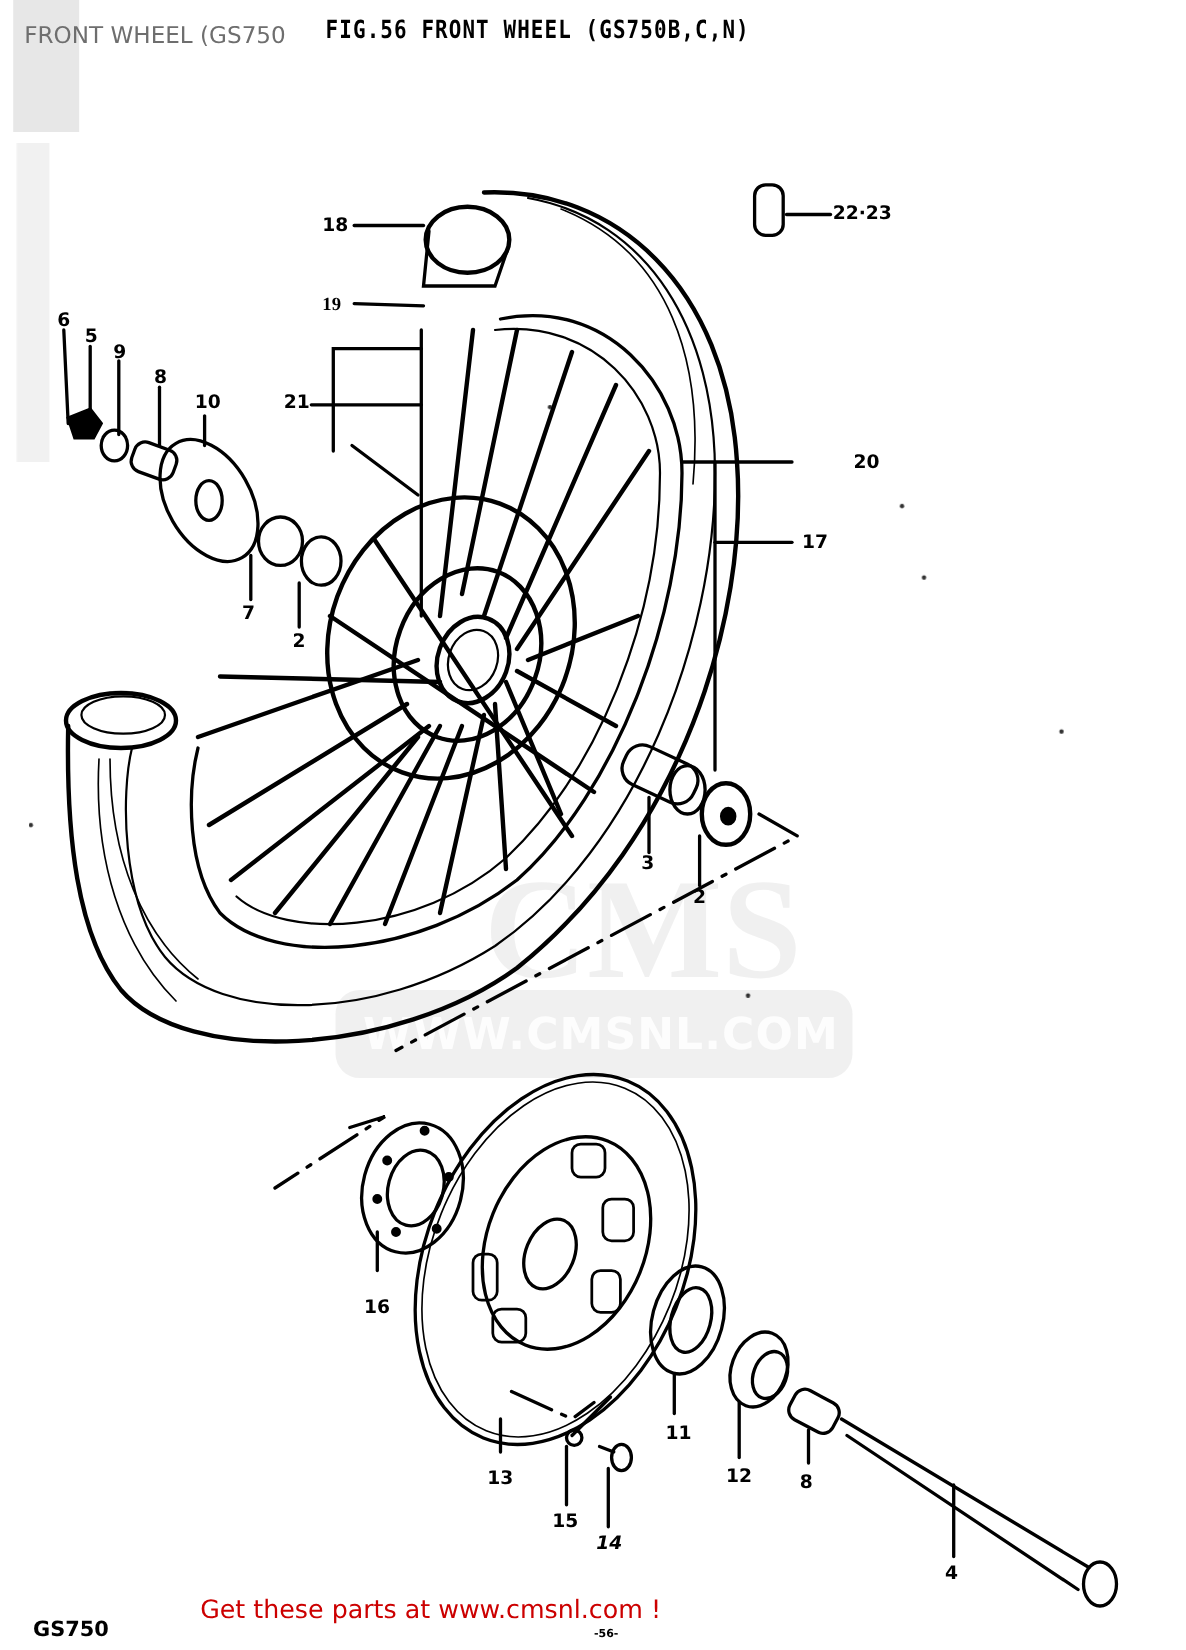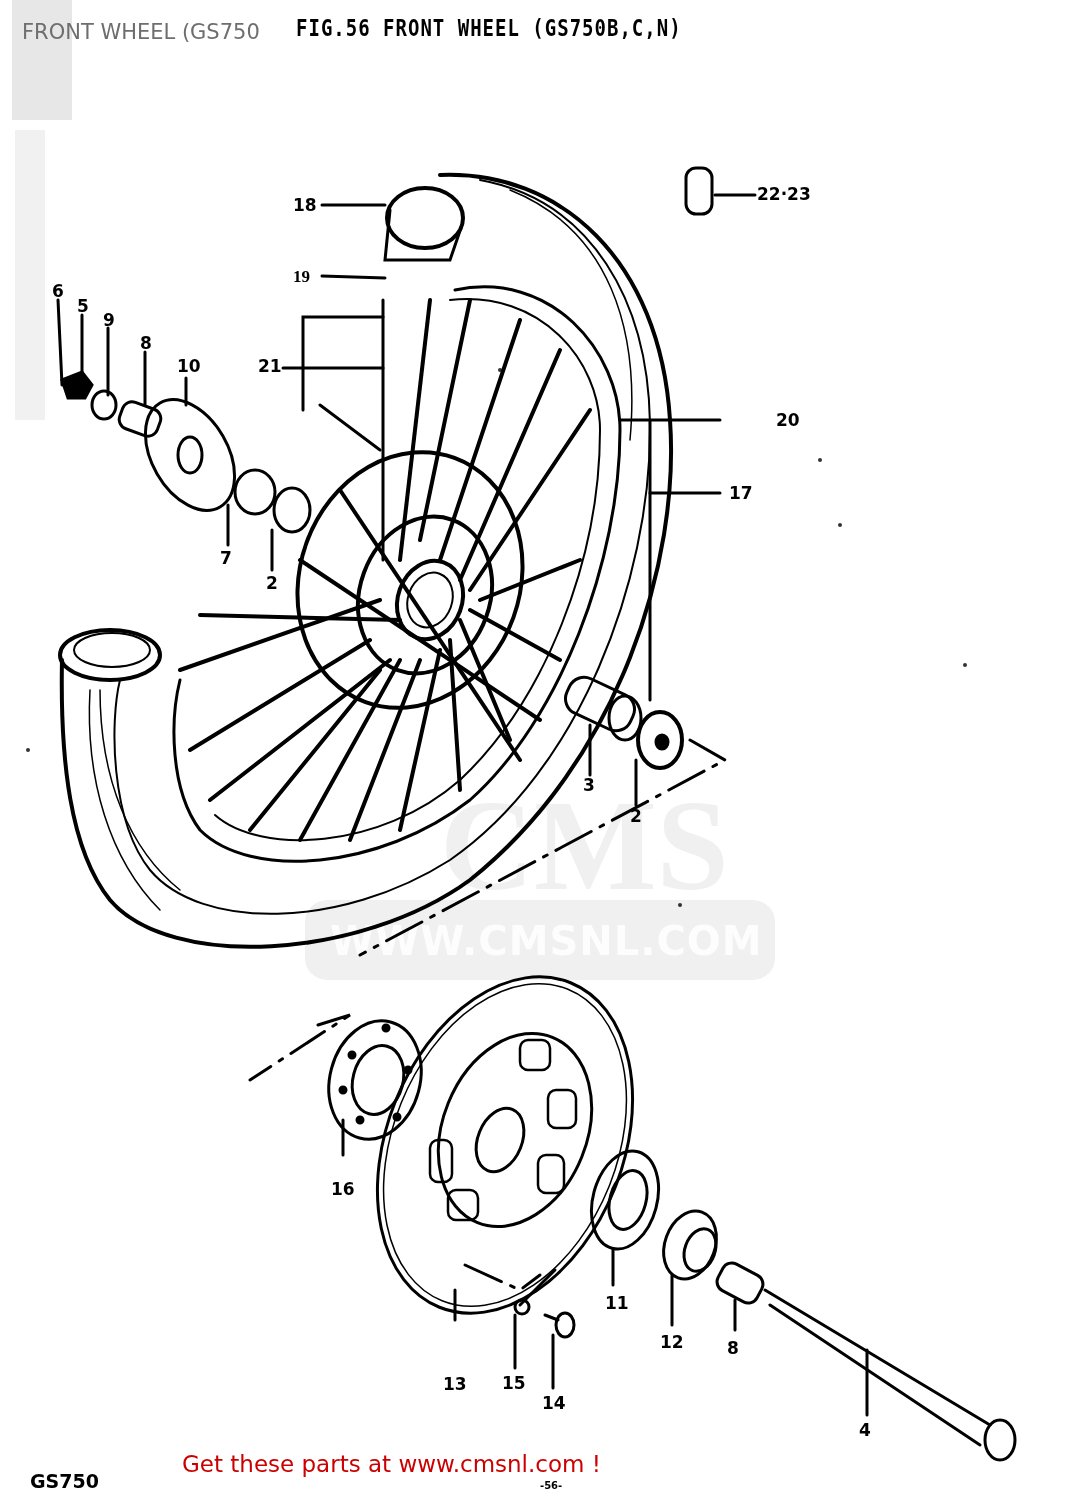--- a/index.html
+++ b/index.html
@@ -200,24 +200,24 @@
     <div class="label" style="left: 140px; top: 335px;">8</div>
     <div class="label" style="left: 177px; top: 358px;">10</div>
     <div class="label" style="left: 220px; top: 550px;">7</div>
     <div class="label" style="left: 266px; top: 575px;">2</div>
     <div class="label" style="left: 757px; top: 186px;">22·23</div>
     <div class="label" style="left: 729px; top: 412px; margin-left: 47px;">20</div>
     <div class="label" style="left: 729px; top: 485px;">17</div>
     <div class="label" style="left: 583px; top: 777px;">3</div>
     <div class="label" style="left: 630px; top: 808px;">2</div>
     <div class="label" style="left: 331px; top: 1166px; margin-top: 15px;">16</div>
-    <div class="label" style="left: 443px; top: 1336px; margin-top: 40px;">13</div>
+    <div class="label" style="left: 443px; top: 1336px;">13</div>
     <div class="label" style="left: 605px; top: 1295px;">11</div>
     <div class="label" style="left: 660px; top: 1334px;">12</div>
     <div class="label" style="left: 727px; top: 1340px;">8</div>
     <div class="label" style="left: 502px; top: 1375px;">15</div>
-    <div class="label" style="left: 542px; top: 1395px;">14</div>
+    <div class="label" style="left: 542px; top: 1395px; font-style: italic;">14</div>
     <div class="label" style="left: 859px; top: 1422px;">4</div>
   </div>
 
 <div class="footer-model">GS750</div>
 <div class="page-num">-56-</div>
 <div class="cta">Get these parts at www.cmsnl.com !</div>
 
 </body></html>

